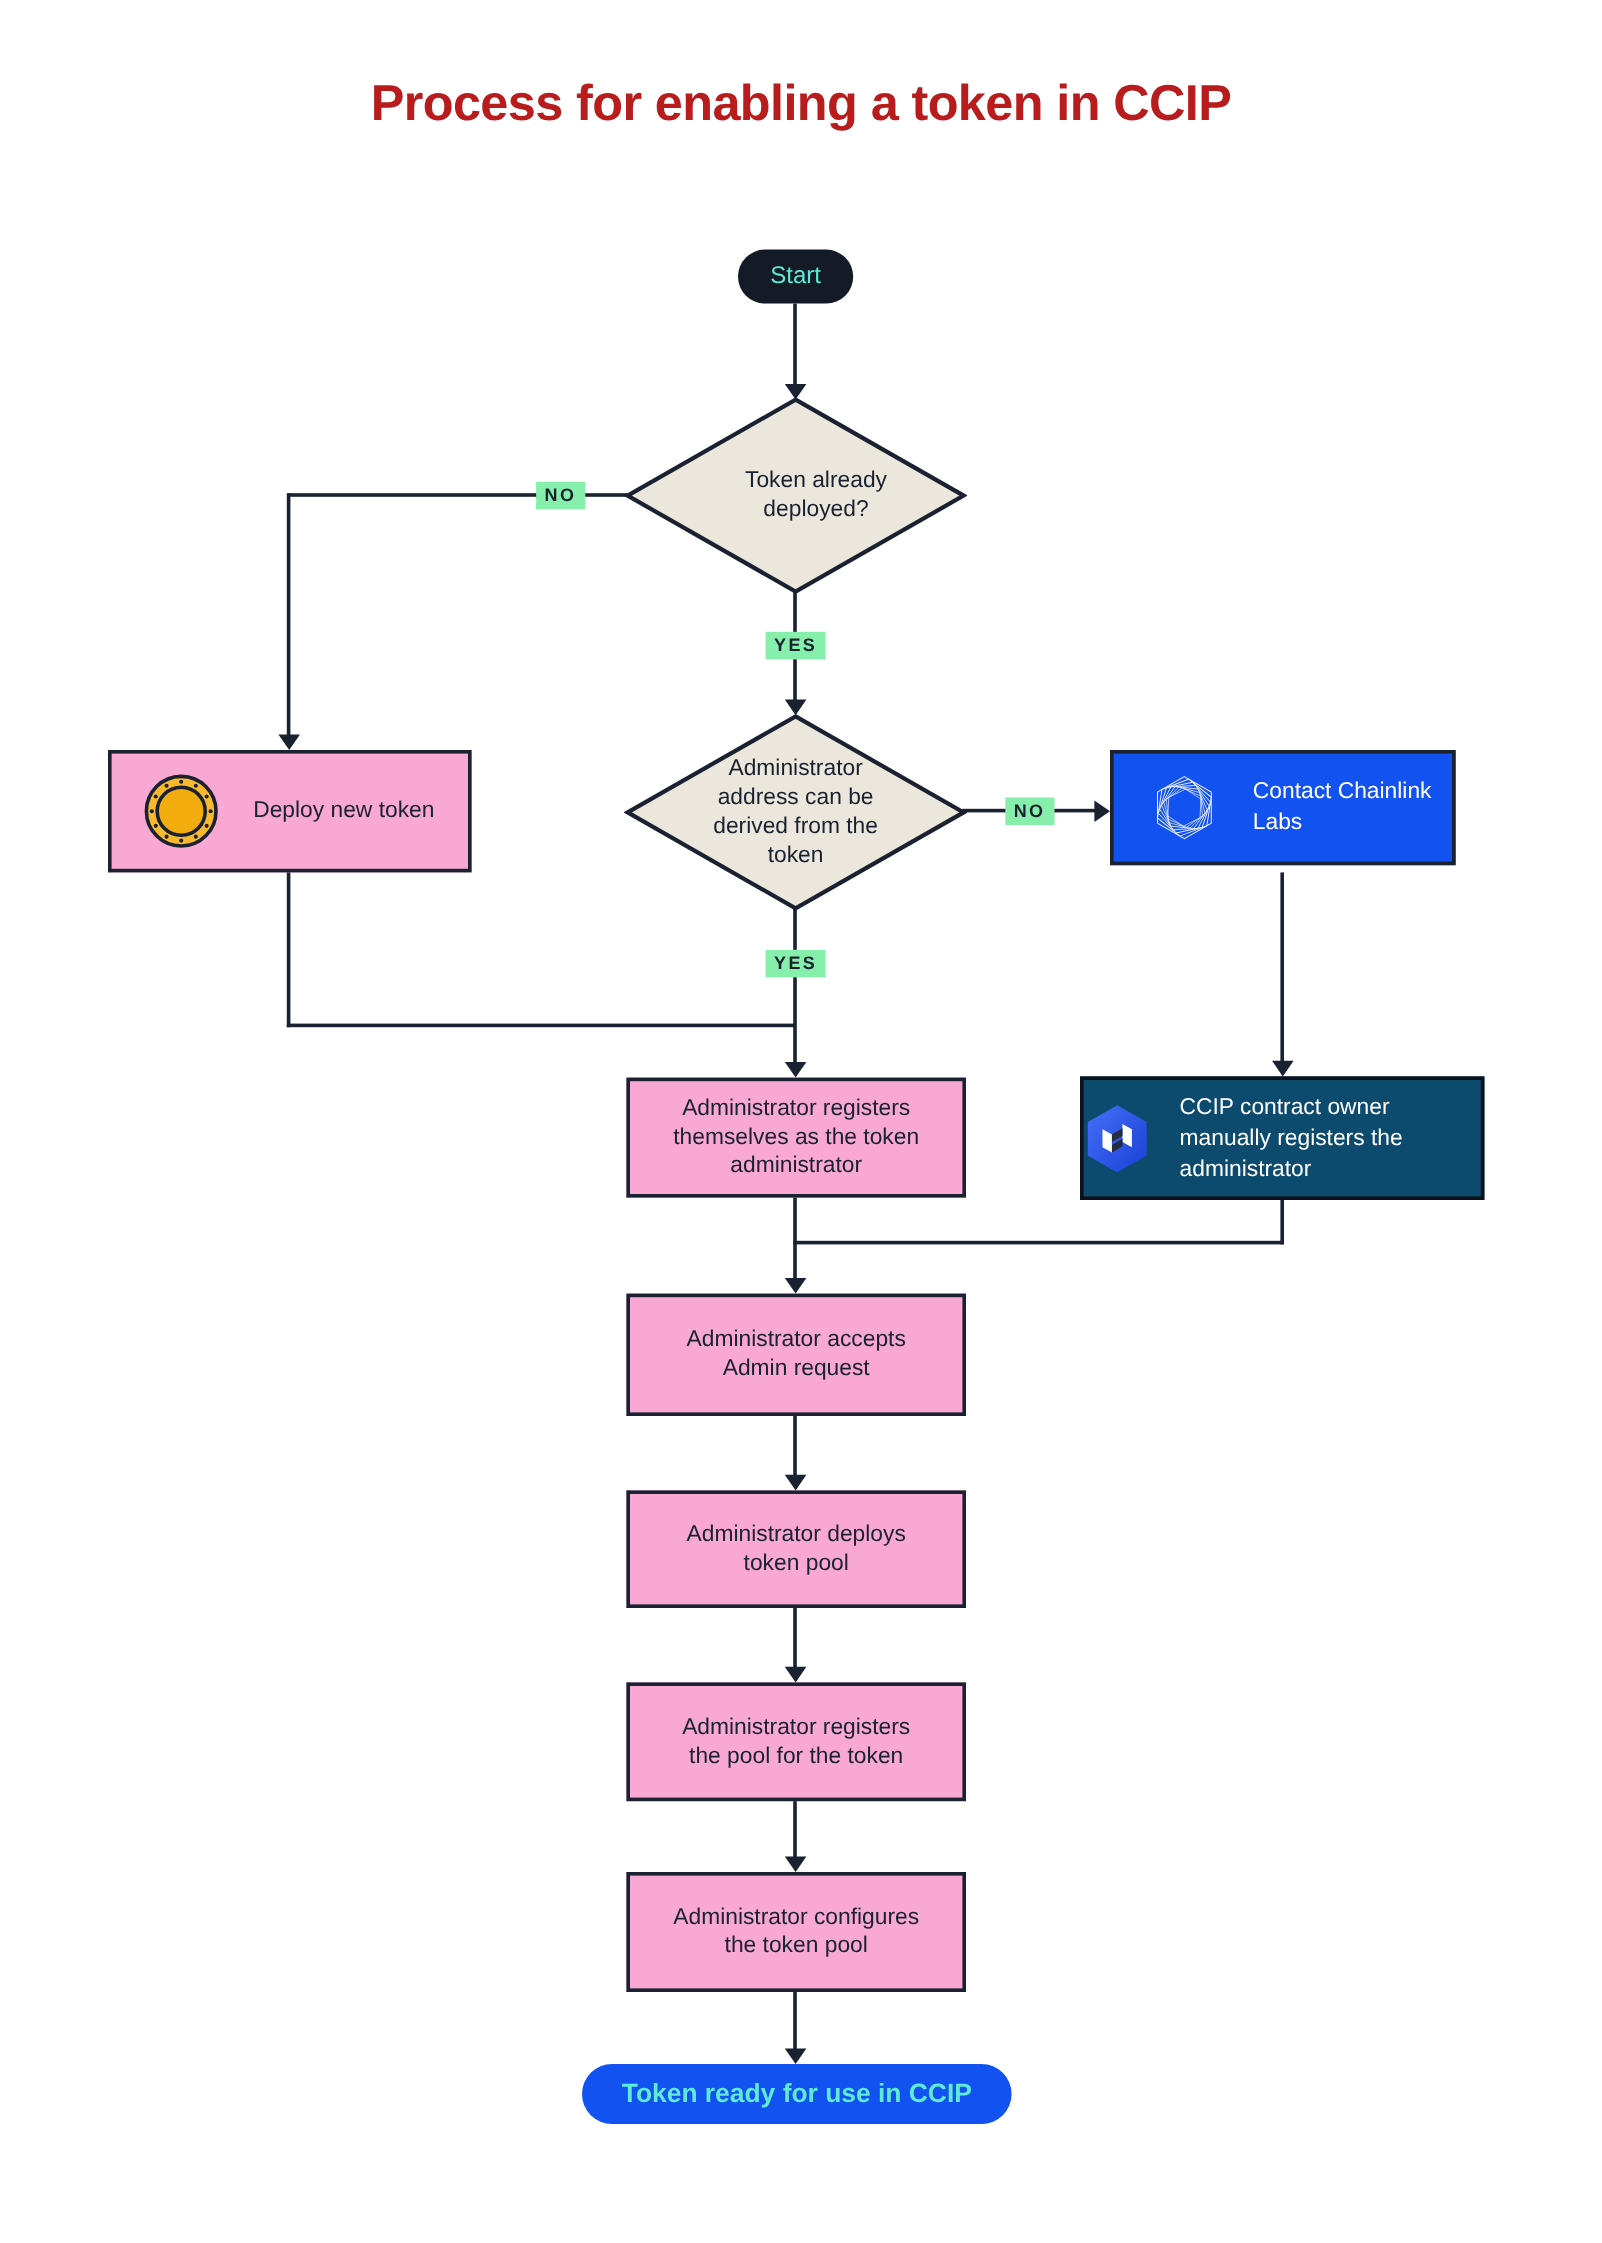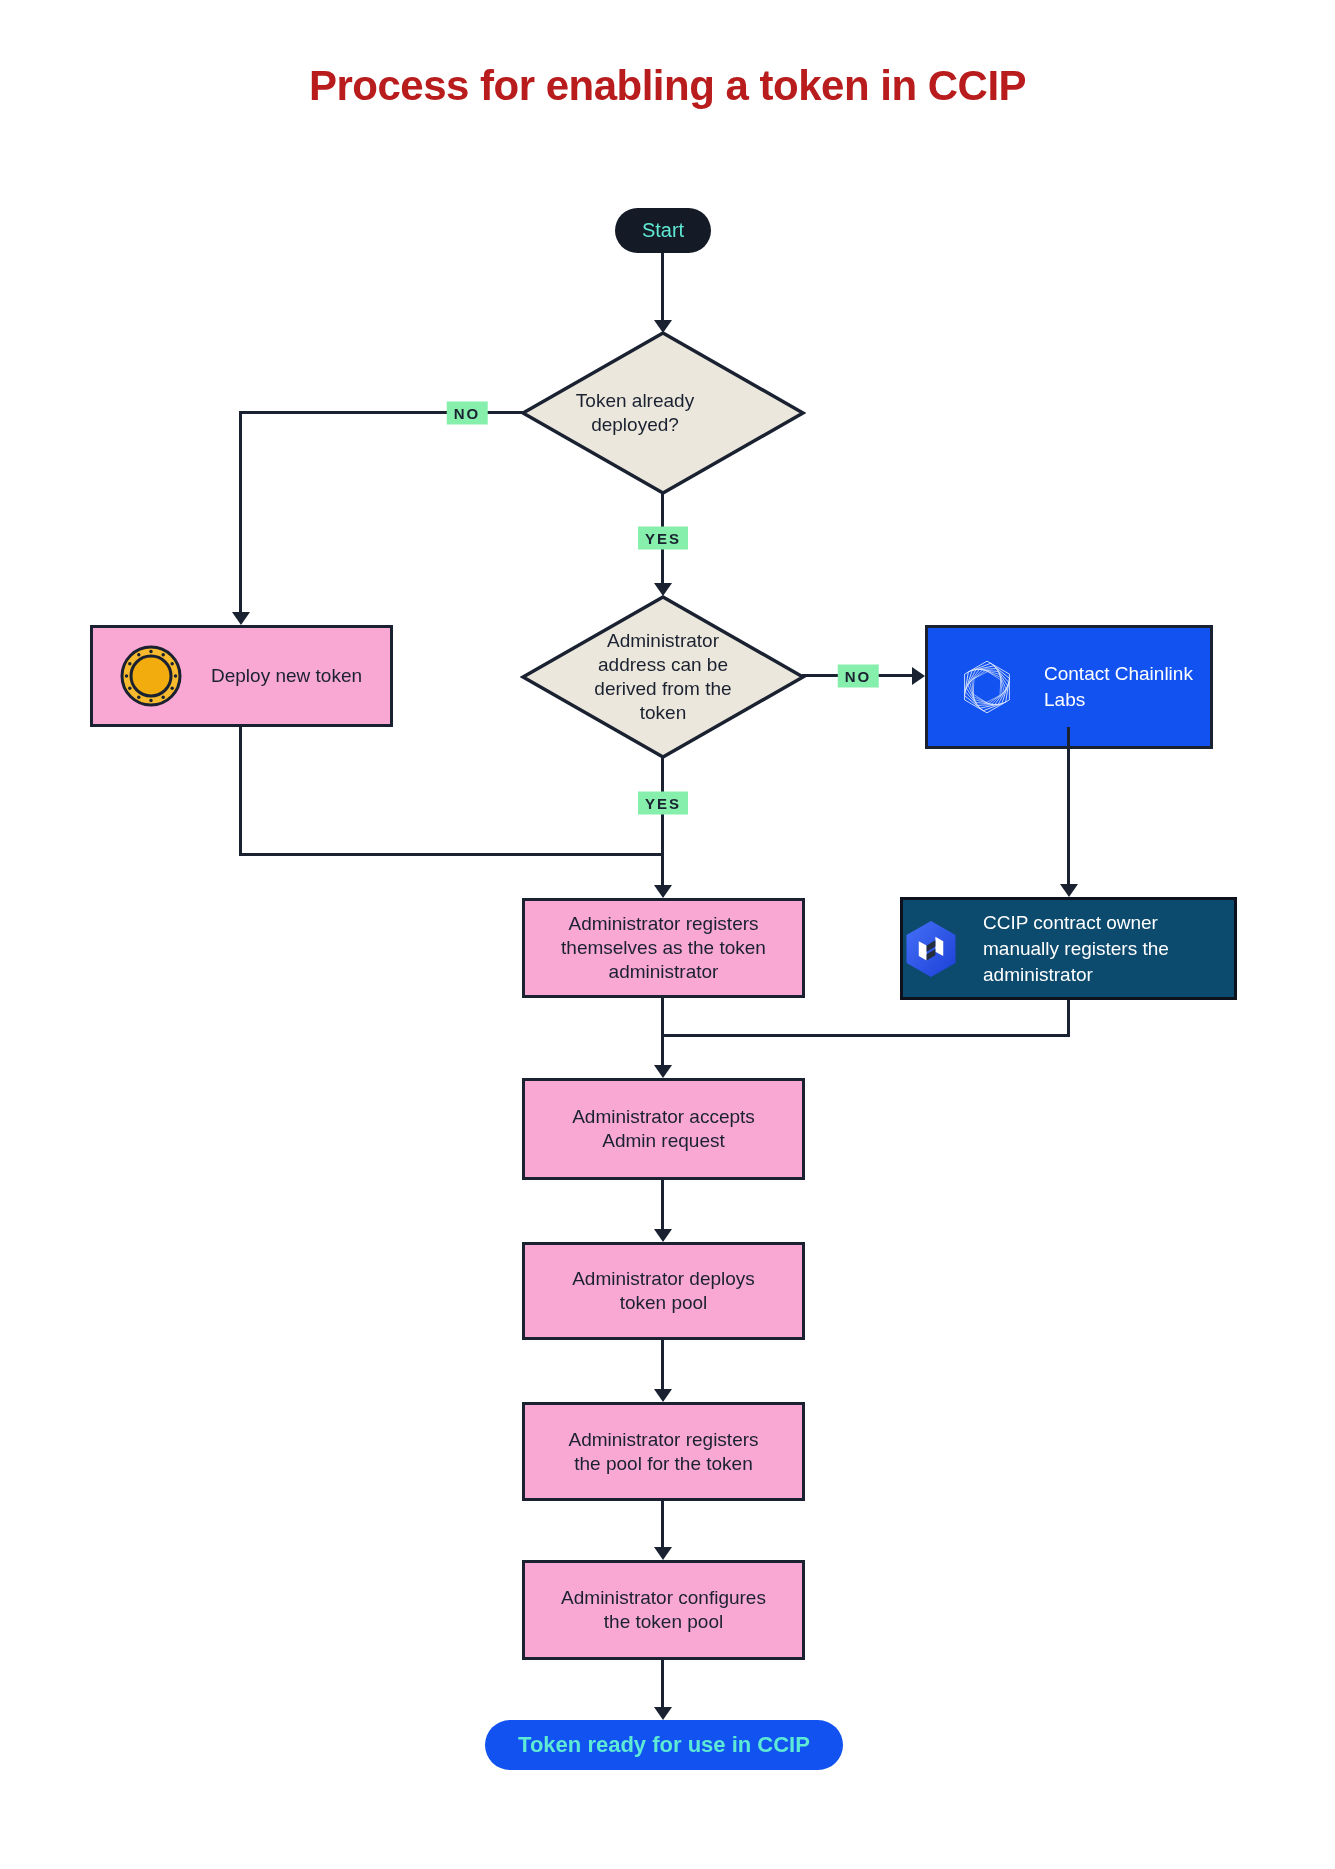--- a/index.html
+++ b/index.html
@@ -36,21 +36,21 @@
             font-size:22px;font-weight:700;}
 
   
   .box{position:absolute;box-sizing:border-box;border:3px solid #1A2130;
        background:#f9a8d4;display:flex;align-items:center;justify-content:center;}
   .box .label{font-size:19px;line-height:24px;color:#1A2130;text-align:center;}
 
   .box-deploy{left:90px;top:625px;width:303px;height:102px;justify-content:flex-start;padding-left:26px;}
   .box-deploy .label{margin-left:28px;text-align:left;}
 
-  .box-contact{left:925px;top:625px;width:288px;height:124px;background:#1152F0;
+  .box-contact{left:925px;top:625px;width:288px;height:96px;background:#1152F0;
                justify-content:flex-start;padding-left:28px;}
   .box-contact .label{margin-left:26px;text-align:left;color:#ffffff;line-height:26px;width:150px;}
 
   .box-ccip{left:900px;top:897px;width:337px;height:103px;background:#0c4a6e;border-color:#0C111C;
             justify-content:flex-start;}
   .box-ccip .label{margin-left:24px;text-align:left;color:#ffffff;line-height:26px;width:200px;}
 
   .box-b1{left:522px;top:898px;width:283px;height:100px;}
   .box-b2{left:522px;top:1078px;width:283px;height:102px;}
   .box-b3{left:522px;top:1242px;width:283px;height:98px;}
@@ -72,21 +72,21 @@
   <div class="pill pill-start">
     <span>Start</span>
   </div>
 
   <div class="vline" style="left:661px;top:253px;height:70px;"></div>
   <div class="ah-down" style="left:654px;top:320px;"></div>
 
   <svg class="diamond" style="left:520px;top:330px;">
     <polygon points="143,3 283,83 143,163 3,83" fill="#ECE7DC" stroke="#1A2130" stroke-width="3.5"></polygon>
   </svg>
-  <div class="diamond-label" style="left:635px;top:413px;width:170px;">Token already deployed?</div>
+  <div class="diamond-label" style="left:680px;top:413px;width:170px;">Token already deployed?</div>
 
   <div class="hline" style="left:240px;top:411px;width:283px;"></div>
   <div class="vline" style="left:239px;top:411px;height:202px;"></div>
   <div class="ah-down" style="left:232px;top:612px;"></div>
   <div class="branch" style="left:467px;top:413px;">NO</div>
 
   <div class="box box-deploy">
     <svg width="64" height="64" viewBox="0 0 64 64">
       <circle cx="32" cy="32" r="29" fill="#F7B92D" stroke="#1A2130" stroke-width="3"></circle>
       <circle cx="32" cy="32" r="20" fill="#F2AC0E" stroke="#1A2130" stroke-width="3"></circle>

